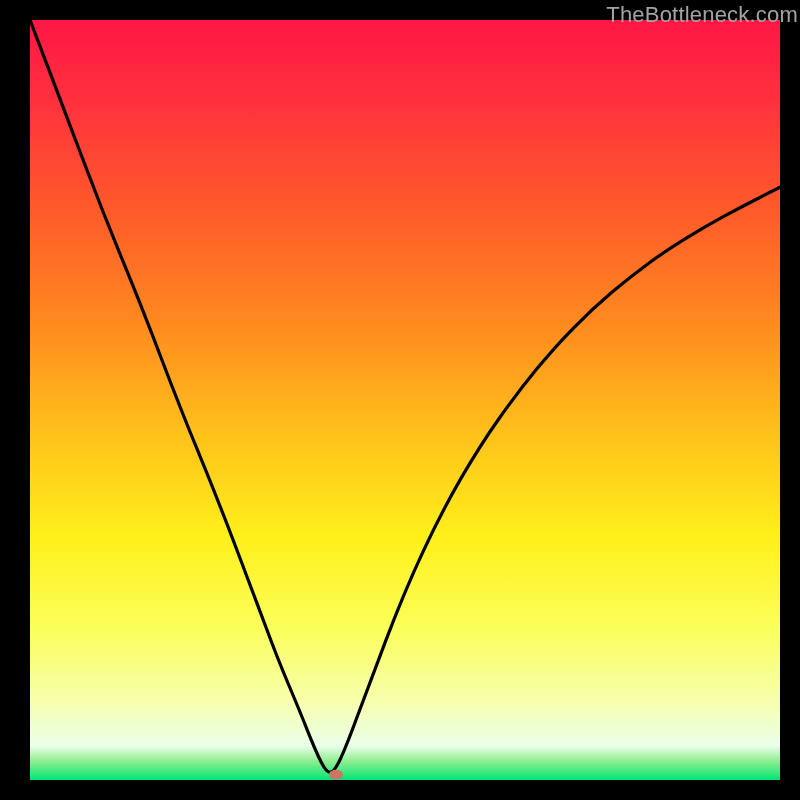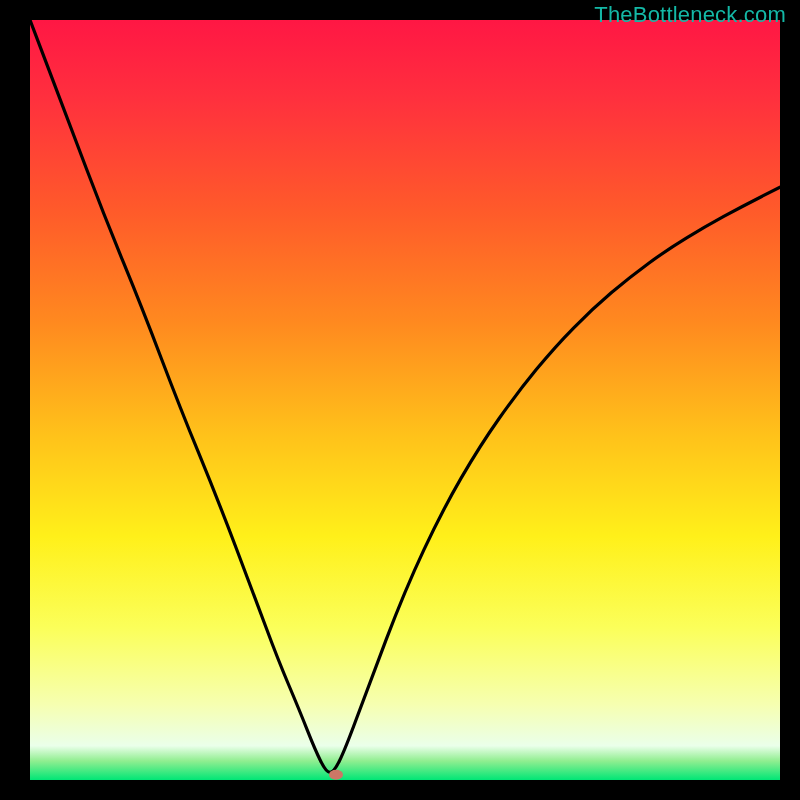--- a/index.html
+++ b/index.html
@@ -23,22 +23,22 @@
     position: absolute;
     left: 30px;
     top: 20px;
     width: 750px;
     height: 760px;
     overflow: hidden;
   }
   .attribution {
     position: absolute;
     top: 2px;
-    right: 14px;
-    color: #14b8a6;
+    right: 2px;
+    color: #a3a3a3;
     font-size: 22px;
     font-weight: 400;
     letter-spacing: 0.2px;
     font-family: Arial, Helvetica, sans-serif;
   }
 </style>
 </head>
 <body>
 
 <div class="frame">

